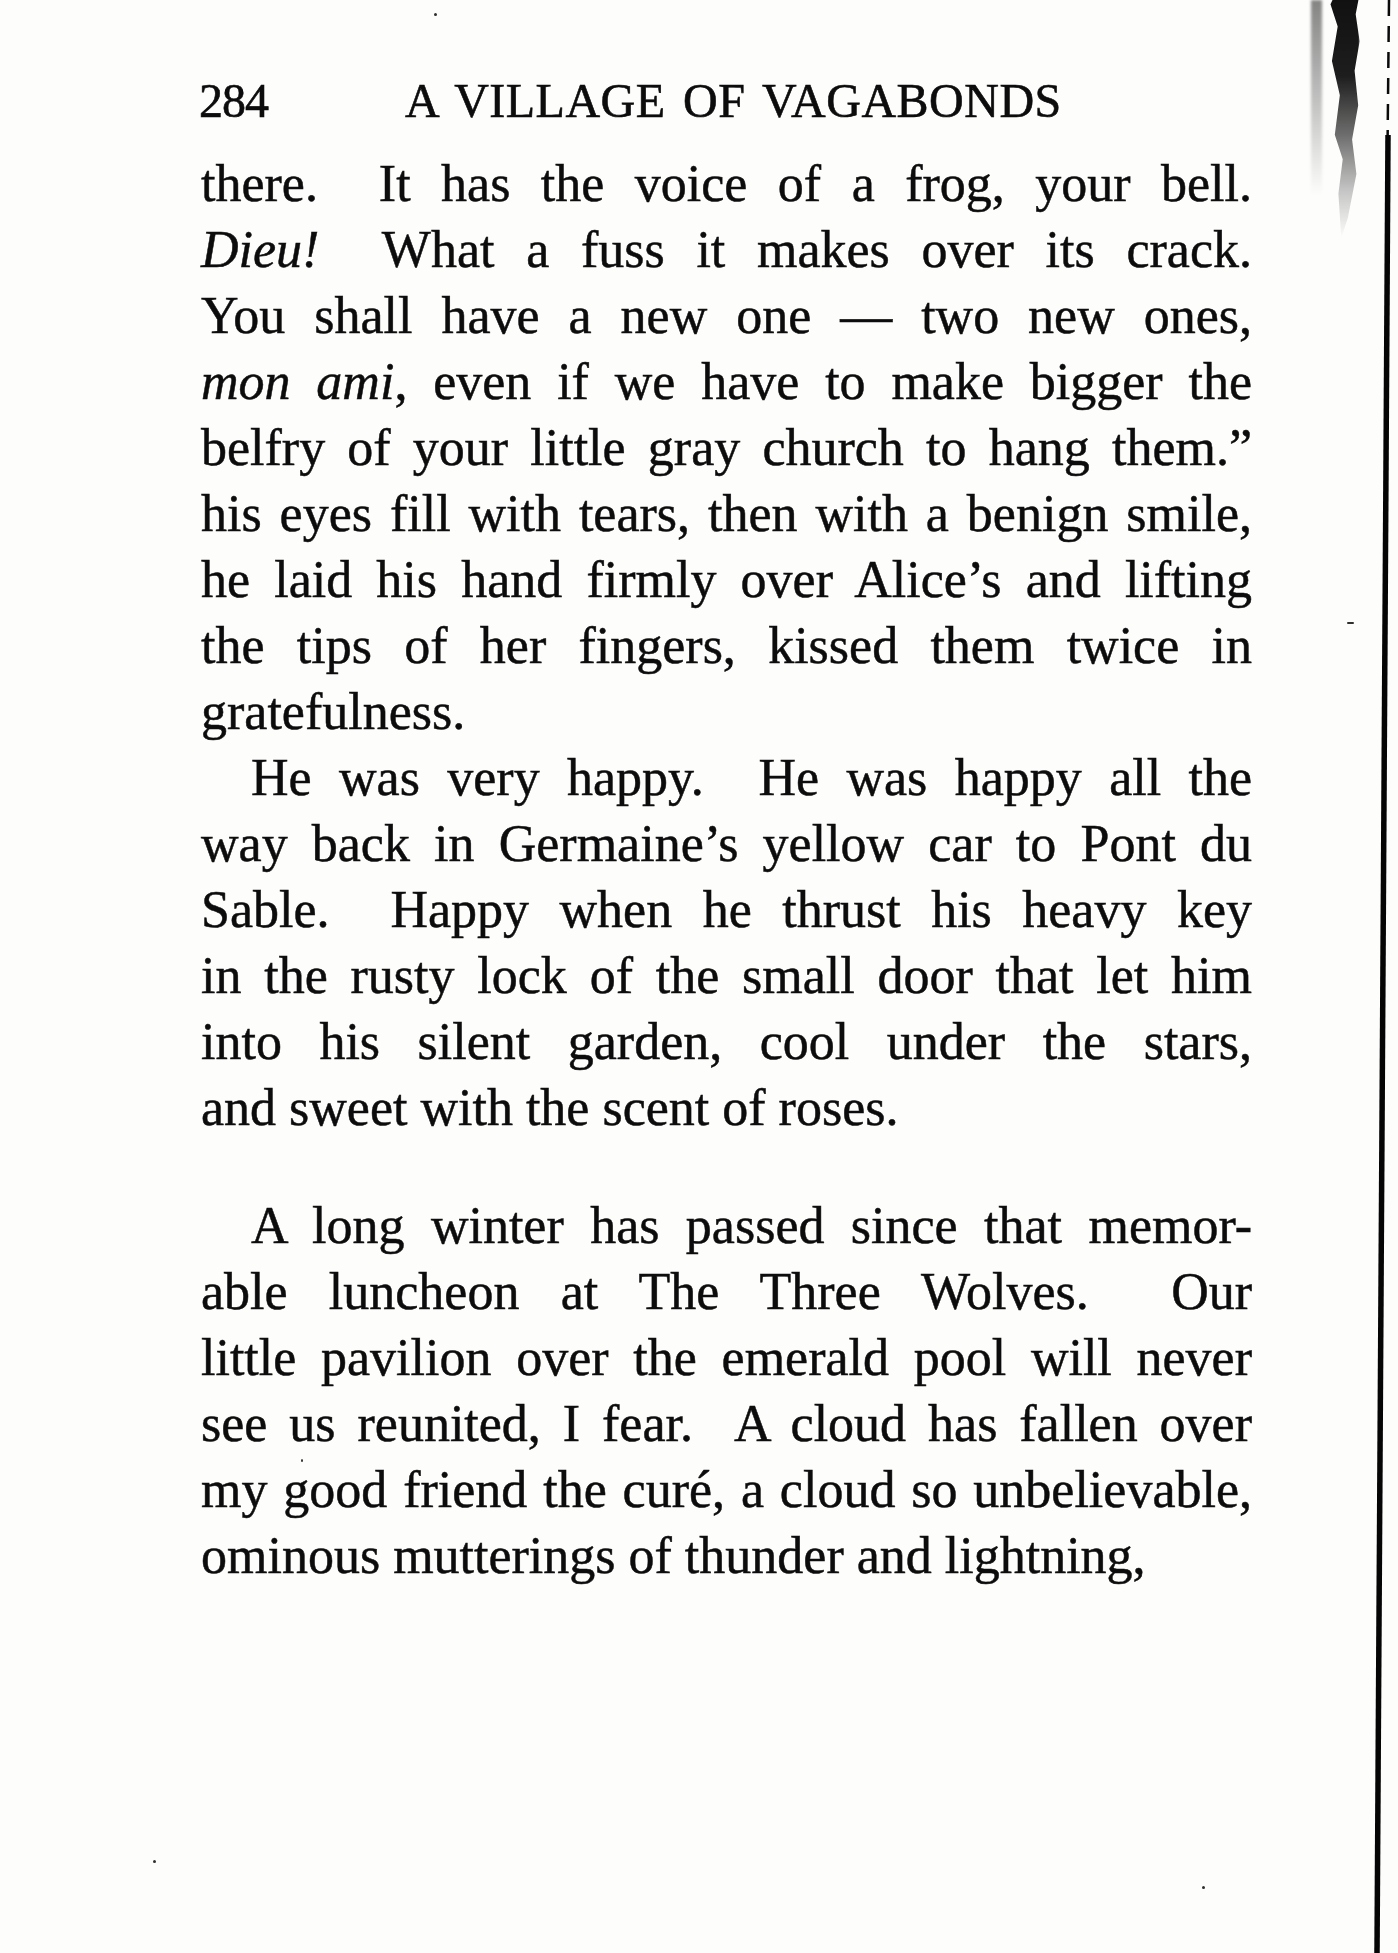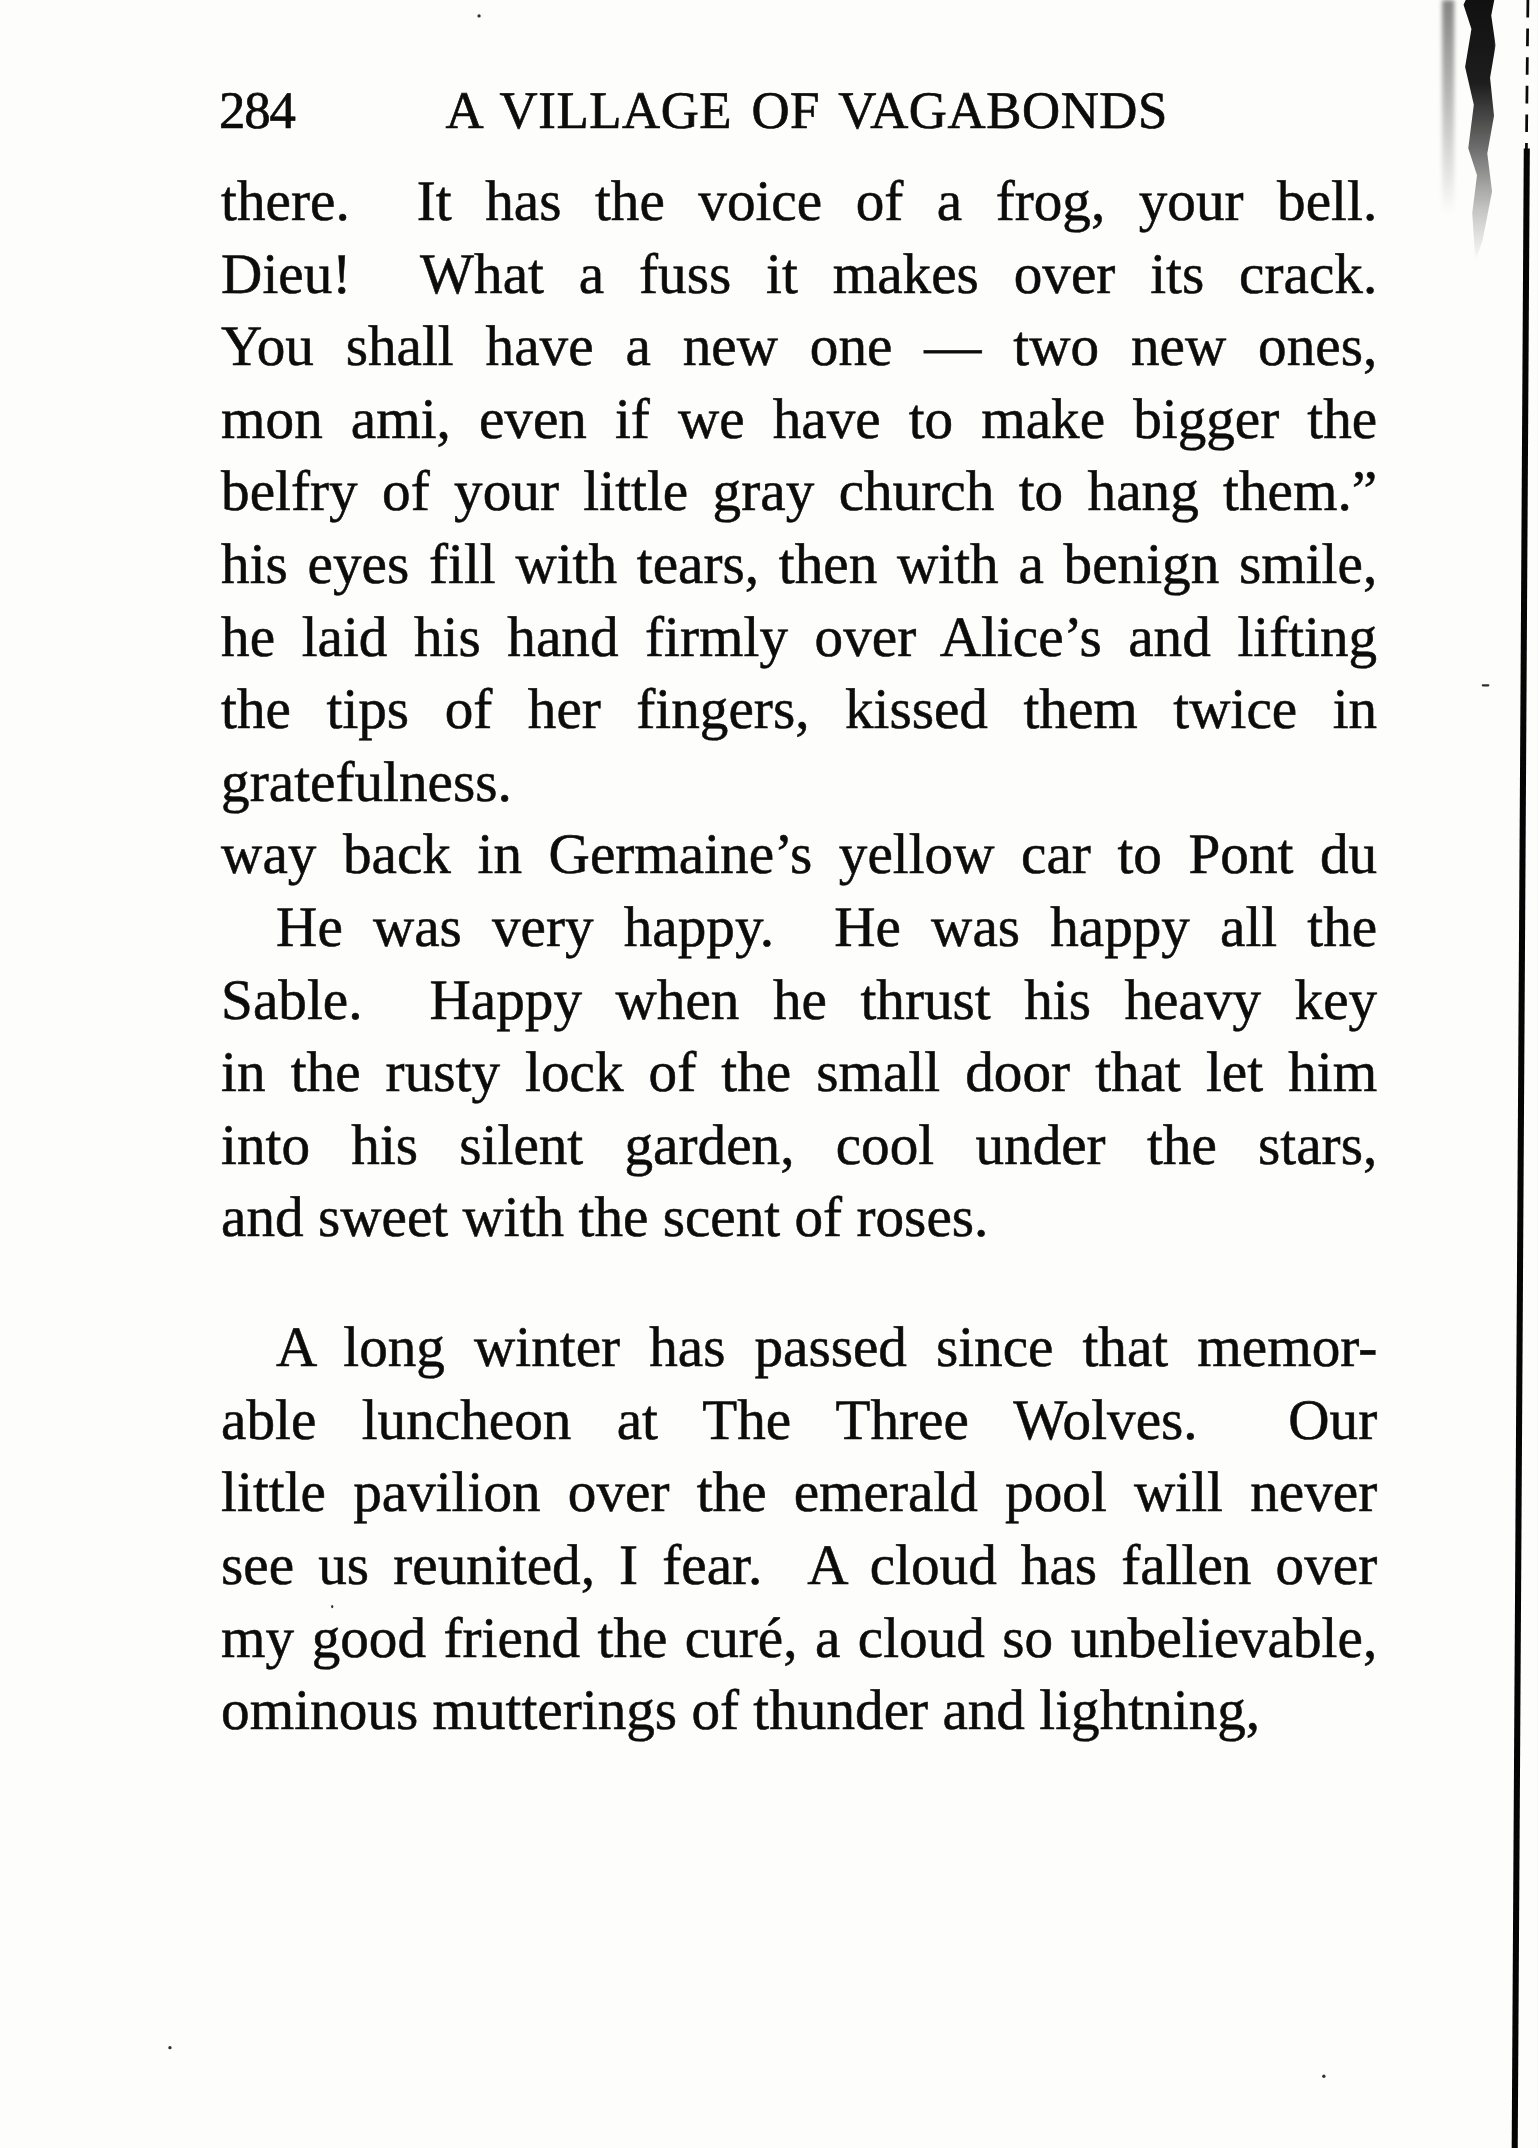--- a/index.html
+++ b/index.html
@@ -37,21 +37,21 @@
   }
   .line {
     height: 66px;
     text-align: justify;
     text-align-last: justify;
     white-space: normal;
   }
   .line.lastline { text-align: left; text-align-last: left; }
   .line.indent { text-indent: 50px; }
   .line.gapbefore { margin-top: 52px; }
-  .it { }
+  .it { font-style: italic; }
   
   .binding-smudge {
     position: absolute; left: 1324px; top: -8px; width: 36px; height: 246px;
     background: linear-gradient(to bottom,
       rgba(8,8,8,0.97) 0%, rgba(10,10,10,0.92) 34%,
       rgba(22,22,22,0.62) 58%, rgba(45,45,45,0.28) 80%, rgba(0,0,0,0) 100%);
     filter: blur(1.2px);
     clip-path: polygon(34% 0, 100% 0, 88% 9%, 99% 20%, 85% 32%, 95% 46%,
       78% 60%, 90% 74%, 66% 92%, 48% 100%, 40% 82%, 52% 68%,
       30% 58%, 44% 42%, 22% 28%, 38% 14%, 18% 5%);
@@ -78,22 +78,22 @@
   <div class="text-block" id="text-block">
       <div class="line"><span>there.&nbsp; It has the voice of a frog, your bell.</span></div>
       <div class="line"><span class="it">Dieu!</span><span>&nbsp; What a fuss it makes over its crack.</span></div>
       <div class="line"><span>You shall have a new one — two new ones,</span></div>
       <div class="line"><span class="it">mon ami</span><span>, even if we have to make bigger the</span></div>
       <div class="line"><span>belfry of your little gray church to hang them.”</span></div>
       <div class="line"><span>his eyes fill with tears, then with a benign smile,</span></div>
       <div class="line"><span>he laid his hand firmly over Alice’s and lifting</span></div>
       <div class="line"><span>the tips of her fingers, kissed them twice in</span></div>
       <div class="line lastline"><span>gratefulness.</span></div>
+      <div class="line indent"><span>He was very happy.&nbsp;  He was happy all the</span></div>
       <div class="line"><span>way back in Germaine’s yellow car to Pont du</span></div>
-      <div class="line indent"><span>He was very happy.&nbsp;  He was happy all the</span></div>
       <div class="line"><span>Sable.&nbsp;  Happy when he thrust his heavy key</span></div>
       <div class="line"><span>in the rusty lock of the small door that let him</span></div>
       <div class="line"><span>into his silent garden, cool under the stars,</span></div>
       <div class="line lastline"><span>and sweet with the scent of roses.</span></div>
       <div class="line indent gapbefore"><span>A long winter has passed since that memor-</span></div>
       <div class="line"><span>able luncheon at The Three Wolves.&nbsp;  Our</span></div>
       <div class="line"><span>little pavilion over the emerald pool will never</span></div>
       <div class="line"><span>see us reunited, I fear.&nbsp;  A cloud has fallen over</span></div>
       <div class="line"><span>my good friend the curé, a cloud so unbelievable,</span></div>
       <div class="line lastline"><span>ominous mutterings of thunder and lightning,</span></div>

